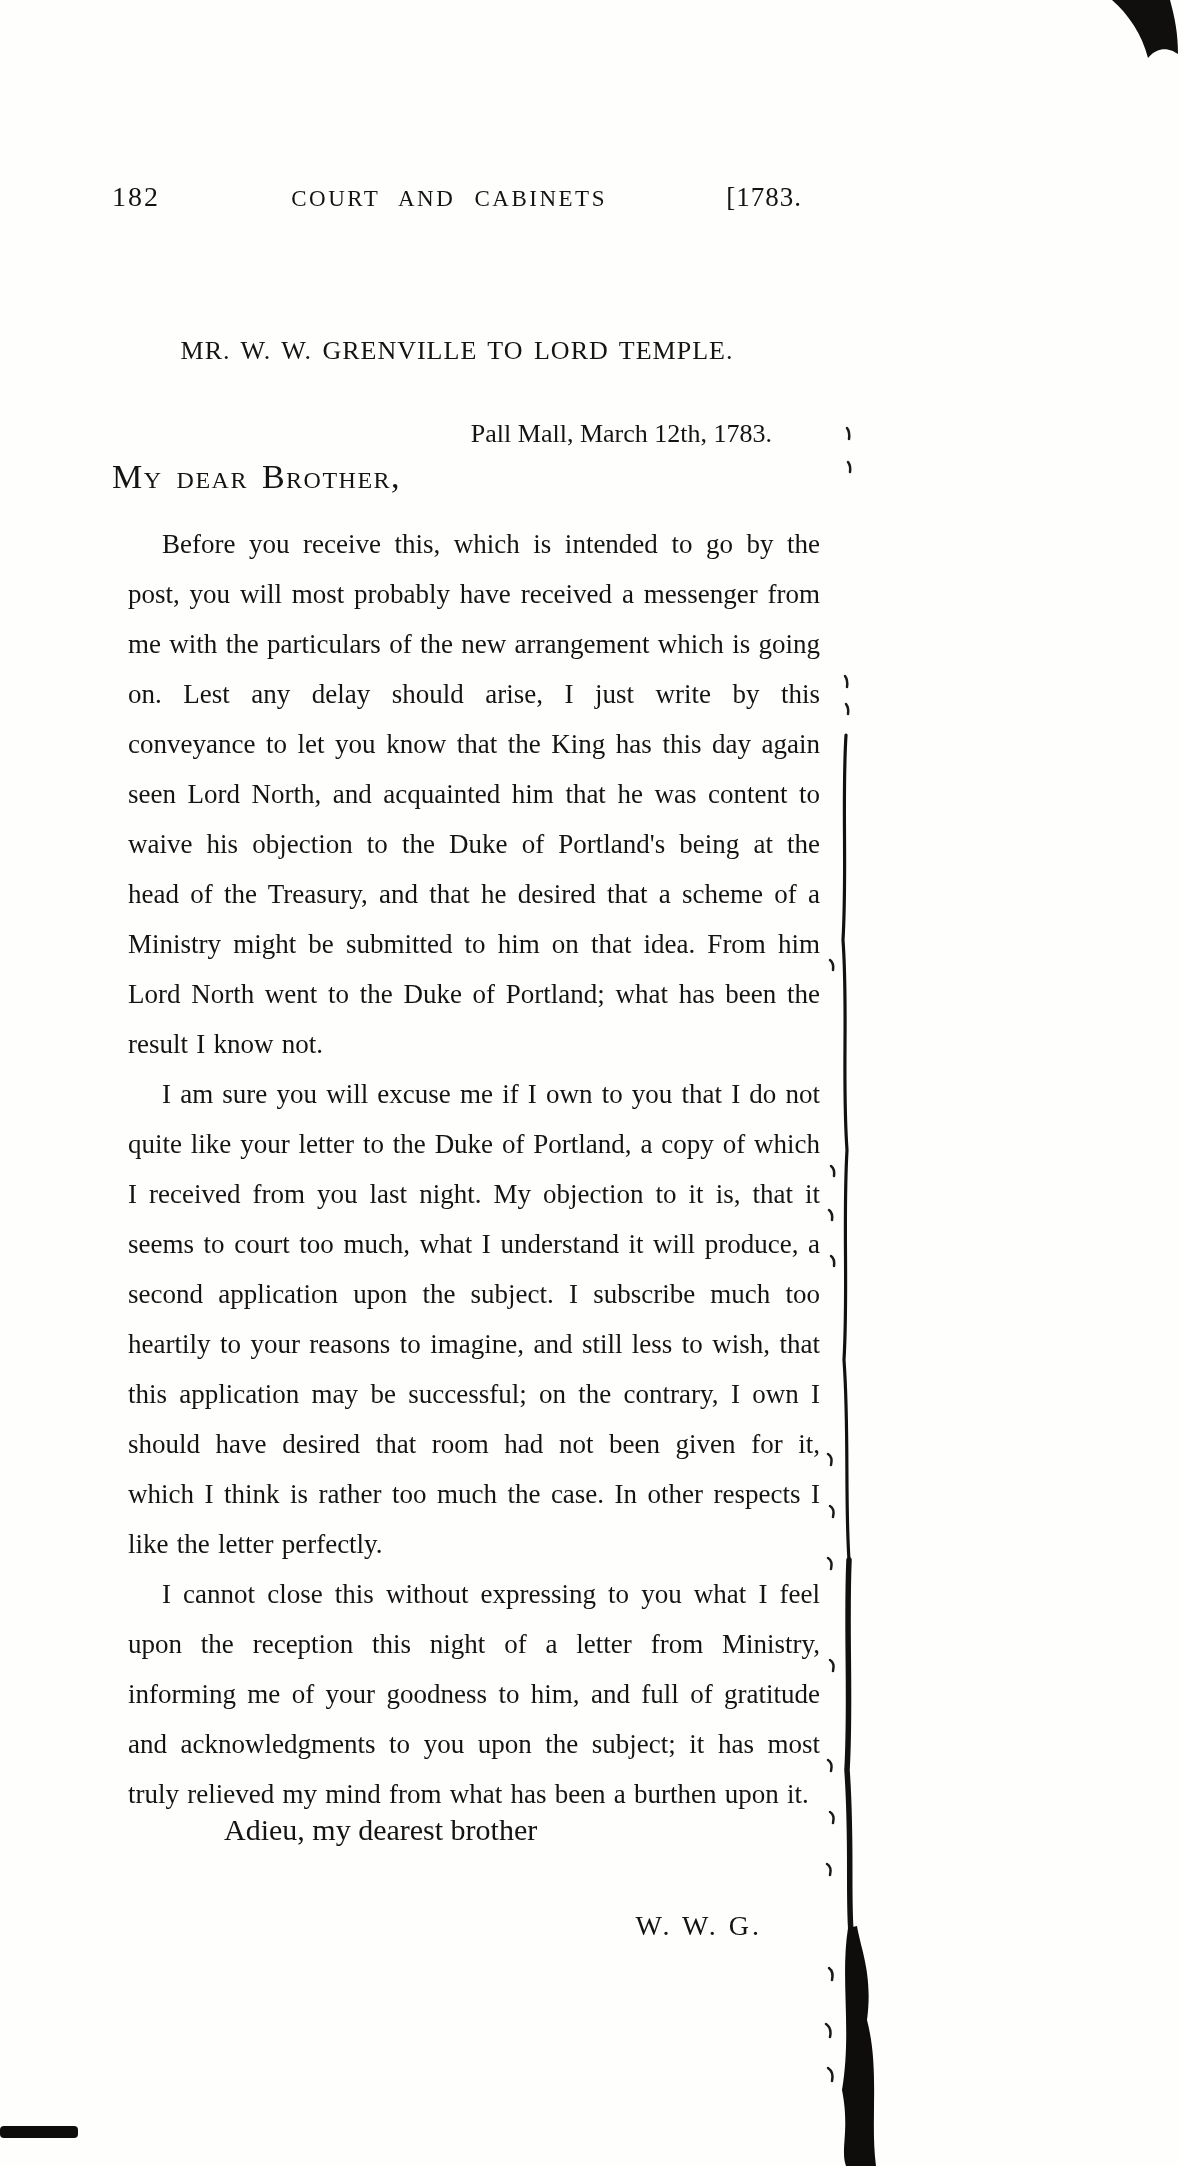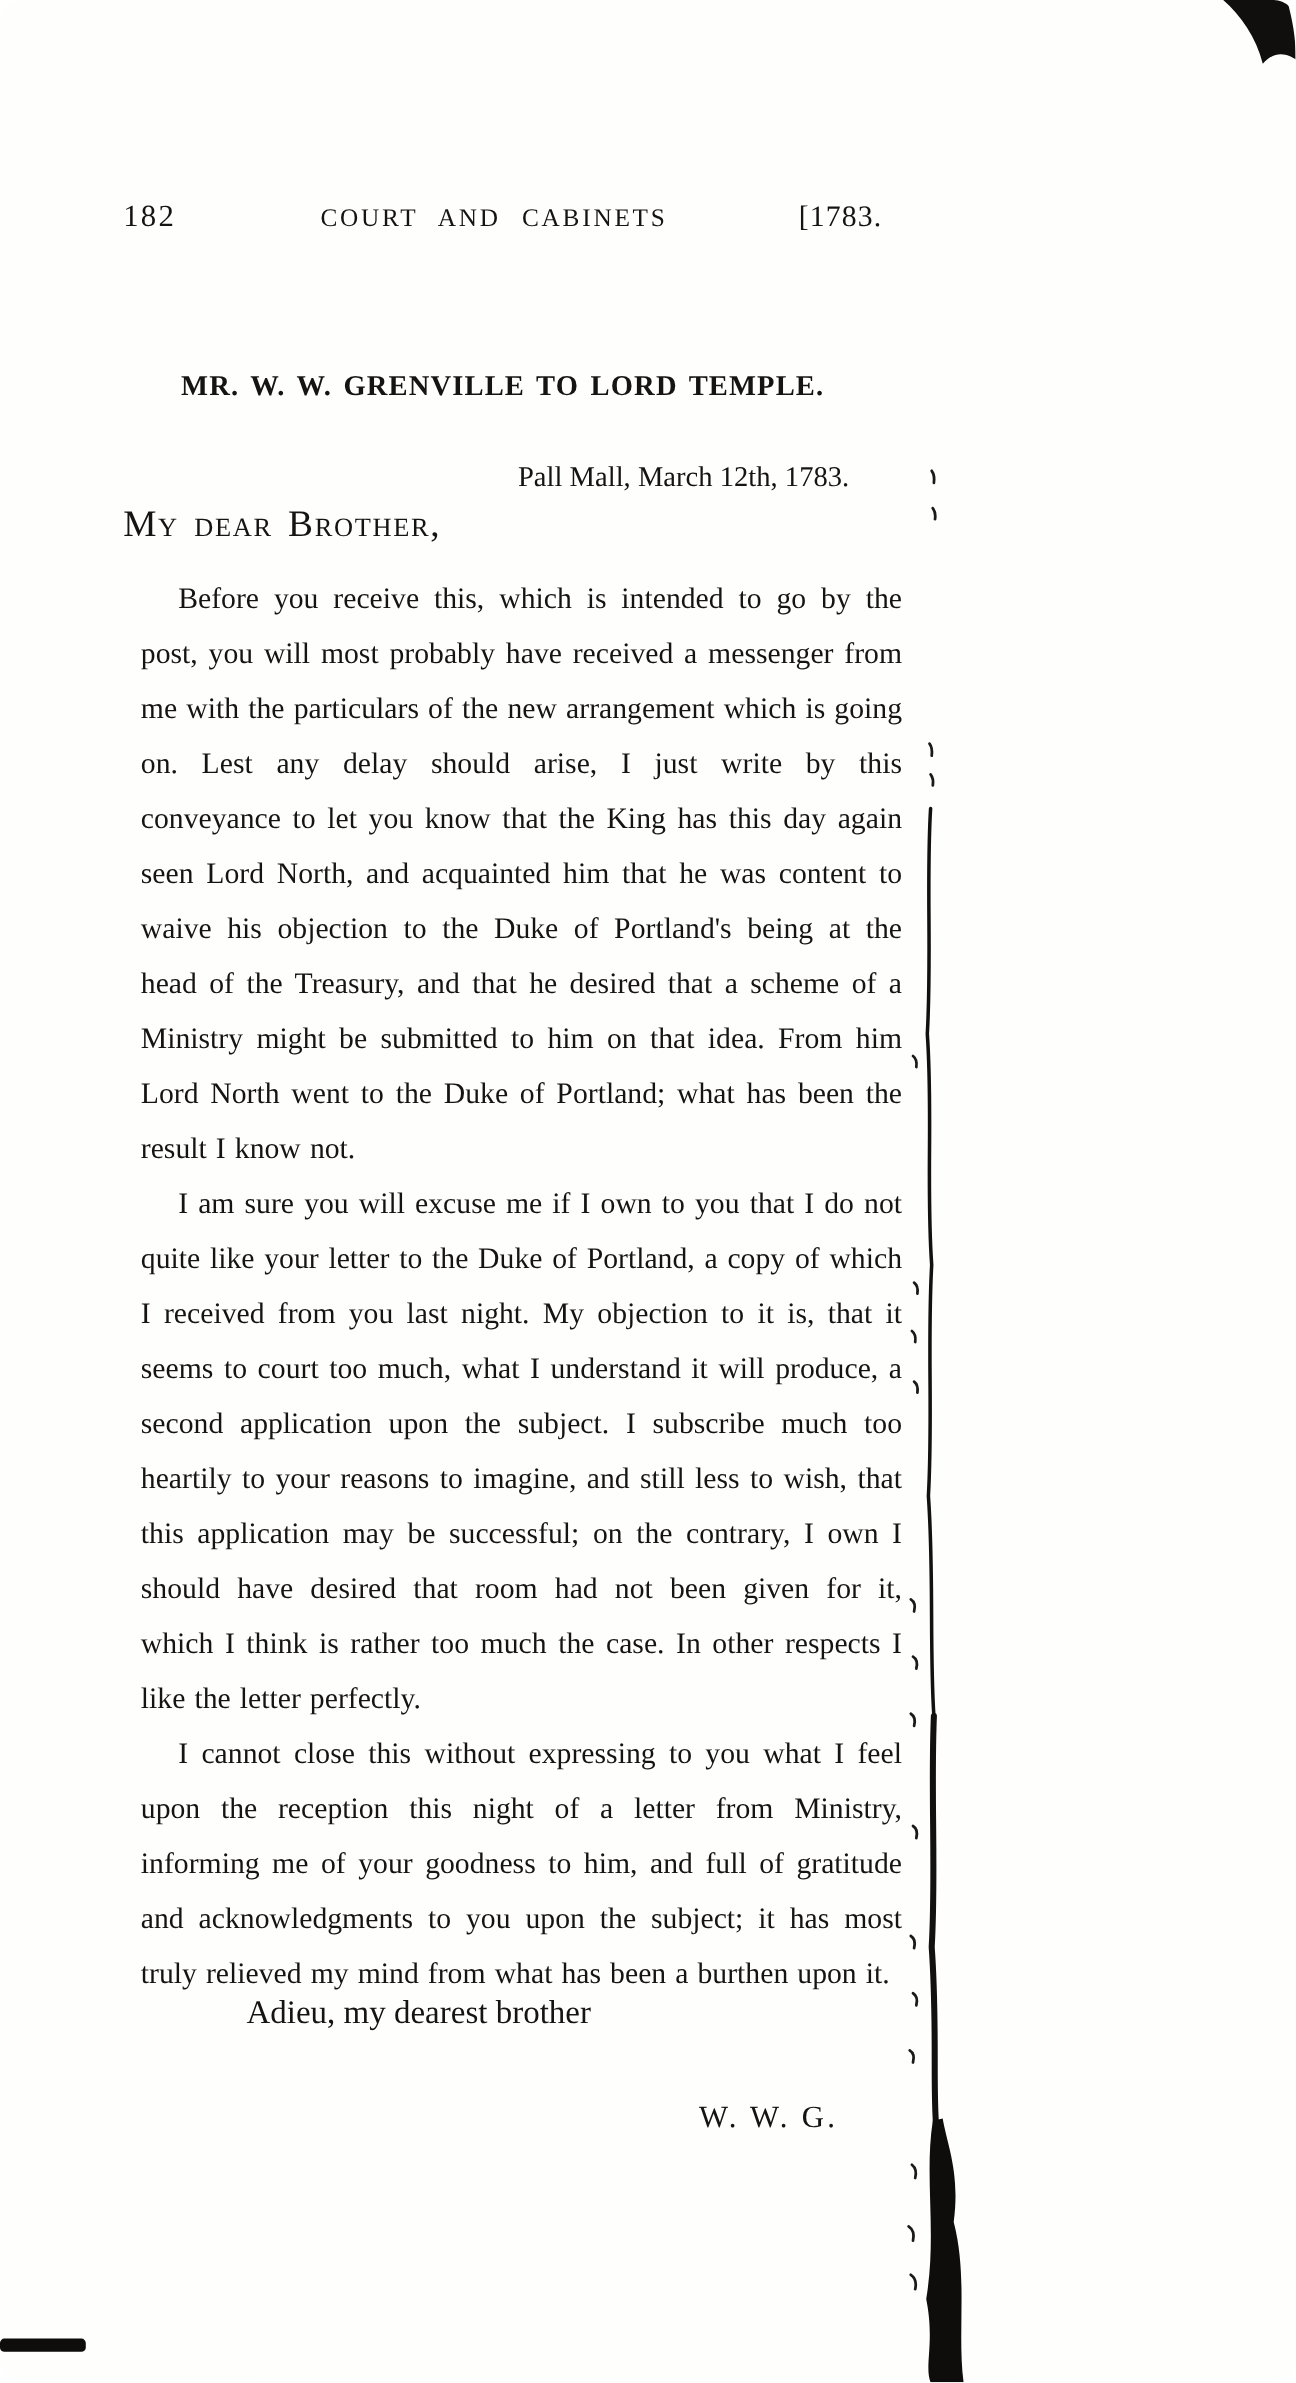--- a/index.html
+++ b/index.html
@@ -8,21 +8,20 @@
     background: #ffffff;
   }
   .page {
     position: relative;
     width: 1178px;
     height: 2166px;
     background: #fefefd;
     overflow: hidden;
     font-family: "Liberation Serif", "DejaVu Serif", serif;
     color: #161412;
-    border-radius: 20px;
   }
   
   .running-head {
     position: absolute;
     top: 181px;
     left: 112px;
     width: 690px;
     display: flex;
     justify-content: space-between;
     align-items: baseline;
@@ -43,21 +42,21 @@
   }
   
   .letter-title {
     position: absolute;
     top: 336px;
     left: 112px;
     width: 690px;
     margin: 0;
     text-align: center;
     font-size: 26px;
-    font-weight: bold;
+    font-weight: normal;
     letter-spacing: 1px;
     word-spacing: 3px;
     white-space: nowrap;
   }
   .dateline {
     position: absolute;
     top: 419px;
     left: 112px;
     width: 660px;
     text-align: right;

